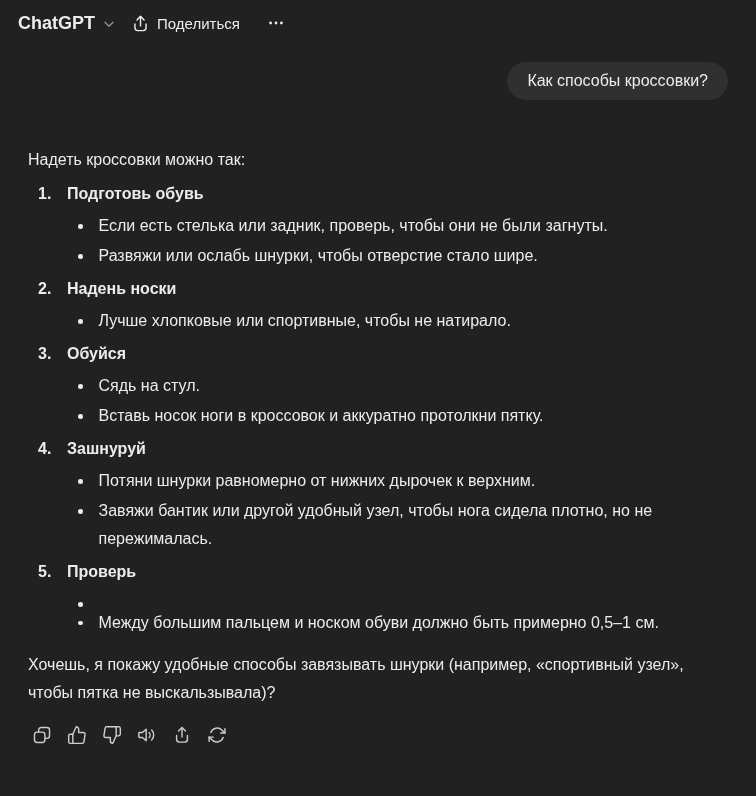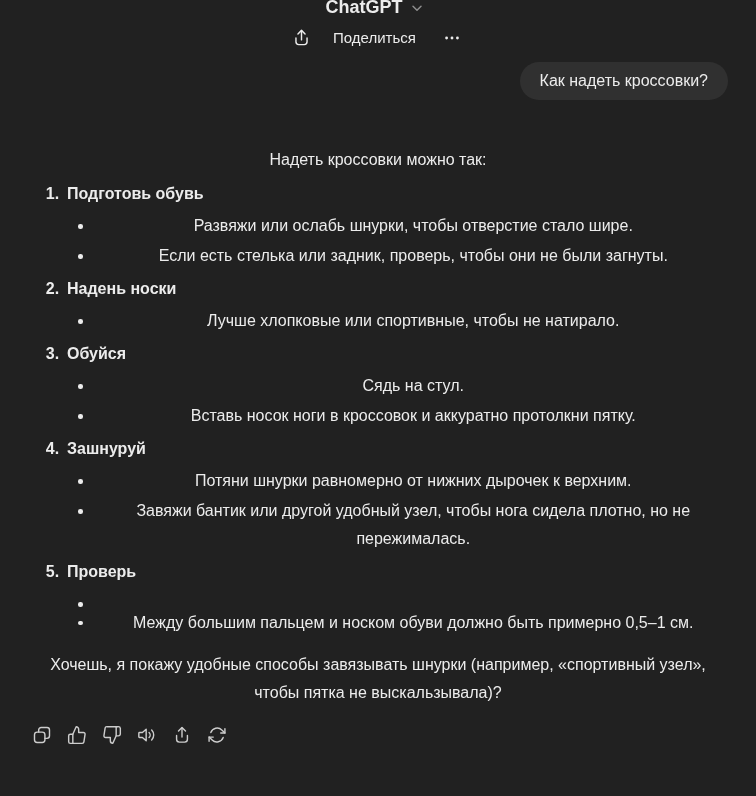--- a/index.html
+++ b/index.html
@@ -19,36 +19,35 @@
     display: inline-flex;
     align-items: center;
   }
   svg { display: block; }
 
   
   .top-bar {
     height: 46px;
     display: flex;
     align-items: center;
-    justify-content: center;
+    justify-content: flex-start;
     padding: 0 20px 0 14px;
-    flex-direction: column;
   }
   .model-switcher {
     gap: 6px;
     padding: 4px 4px;
     border-radius: 8px;
     font-size: 18px;
     font-weight: 600;
     color: #ececec;
   }
   .model-switcher .chev { color: #8f8f8f; margin-top: 2px; }
   .top-right { display: flex; align-items: center; gap: 10px; }
   .share-button {
-    gap: 22px;
+    gap: 7px;
     padding: 6px 10px;
     border-radius: 18px;
     font-size: 15px;
     color: #ececec;
   }
   .more-button { padding: 6px; border-radius: 8px; color: #ececec; }
 
   
   .conversation { padding: 0 28px; }
   .user-row {
@@ -58,21 +57,21 @@
   }
   .user-bubble {
     background: #303030;
     border-radius: 22px;
     padding: 9px 20px;
     font-size: 16px;
     line-height: 20px;
     color: #ececec;
   }
 
-  .assistant { margin-top: 46px; line-height: 28px; text-align: center; }
+  .assistant { margin-top: 46px; line-height: 28px; }
   .intro { margin-bottom: 6px; }
 
   .step { margin-bottom: 5px; }
   .step-head {
     display: flex;
     padding-left: 10px;
     font-weight: 700;
     margin-bottom: 4px;
   }
   .step-num { width: 29px; flex: 0 0 29px; }
@@ -132,39 +131,39 @@
           </svg>
       </span>
     </button>
   </div>
 </header>
 
 <main class="conversation">
 
   <div class="user-row">
     <div class="user-bubble">
-      <span>Как надеть кроссовки?</span>
+      <span>Как способы кроссовки?</span>
     </div>
   </div>
 
   <div class="assistant">
     <p class="intro">Надеть кроссовки можно так:</p>
 
     <div class="step">
       <div class="step-head">
         <span class="step-num">1.</span>
         <span class="step-title">Подготовь обувь</span>
       </div>
       <div class="bullet">
         <span class="dot"></span>
+        <span class="bullet-text">Если есть стелька или задник, проверь, чтобы они не были загнуты.</span>
+      </div>
+      <div class="bullet">
+        <span class="dot"></span>
         <span class="bullet-text">Развяжи или ослабь шнурки, чтобы отверстие стало шире.</span>
-      </div>
-      <div class="bullet">
-        <span class="dot"></span>
-        <span class="bullet-text">Если есть стелька или задник, проверь, чтобы они не были загнуты.</span>
       </div>
     </div>
 
     <div class="step">
       <div class="step-head">
         <span class="step-num">2.</span>
         <span class="step-title">Надень носки</span>
       </div>
       <div class="bullet">
         <span class="dot"></span>

